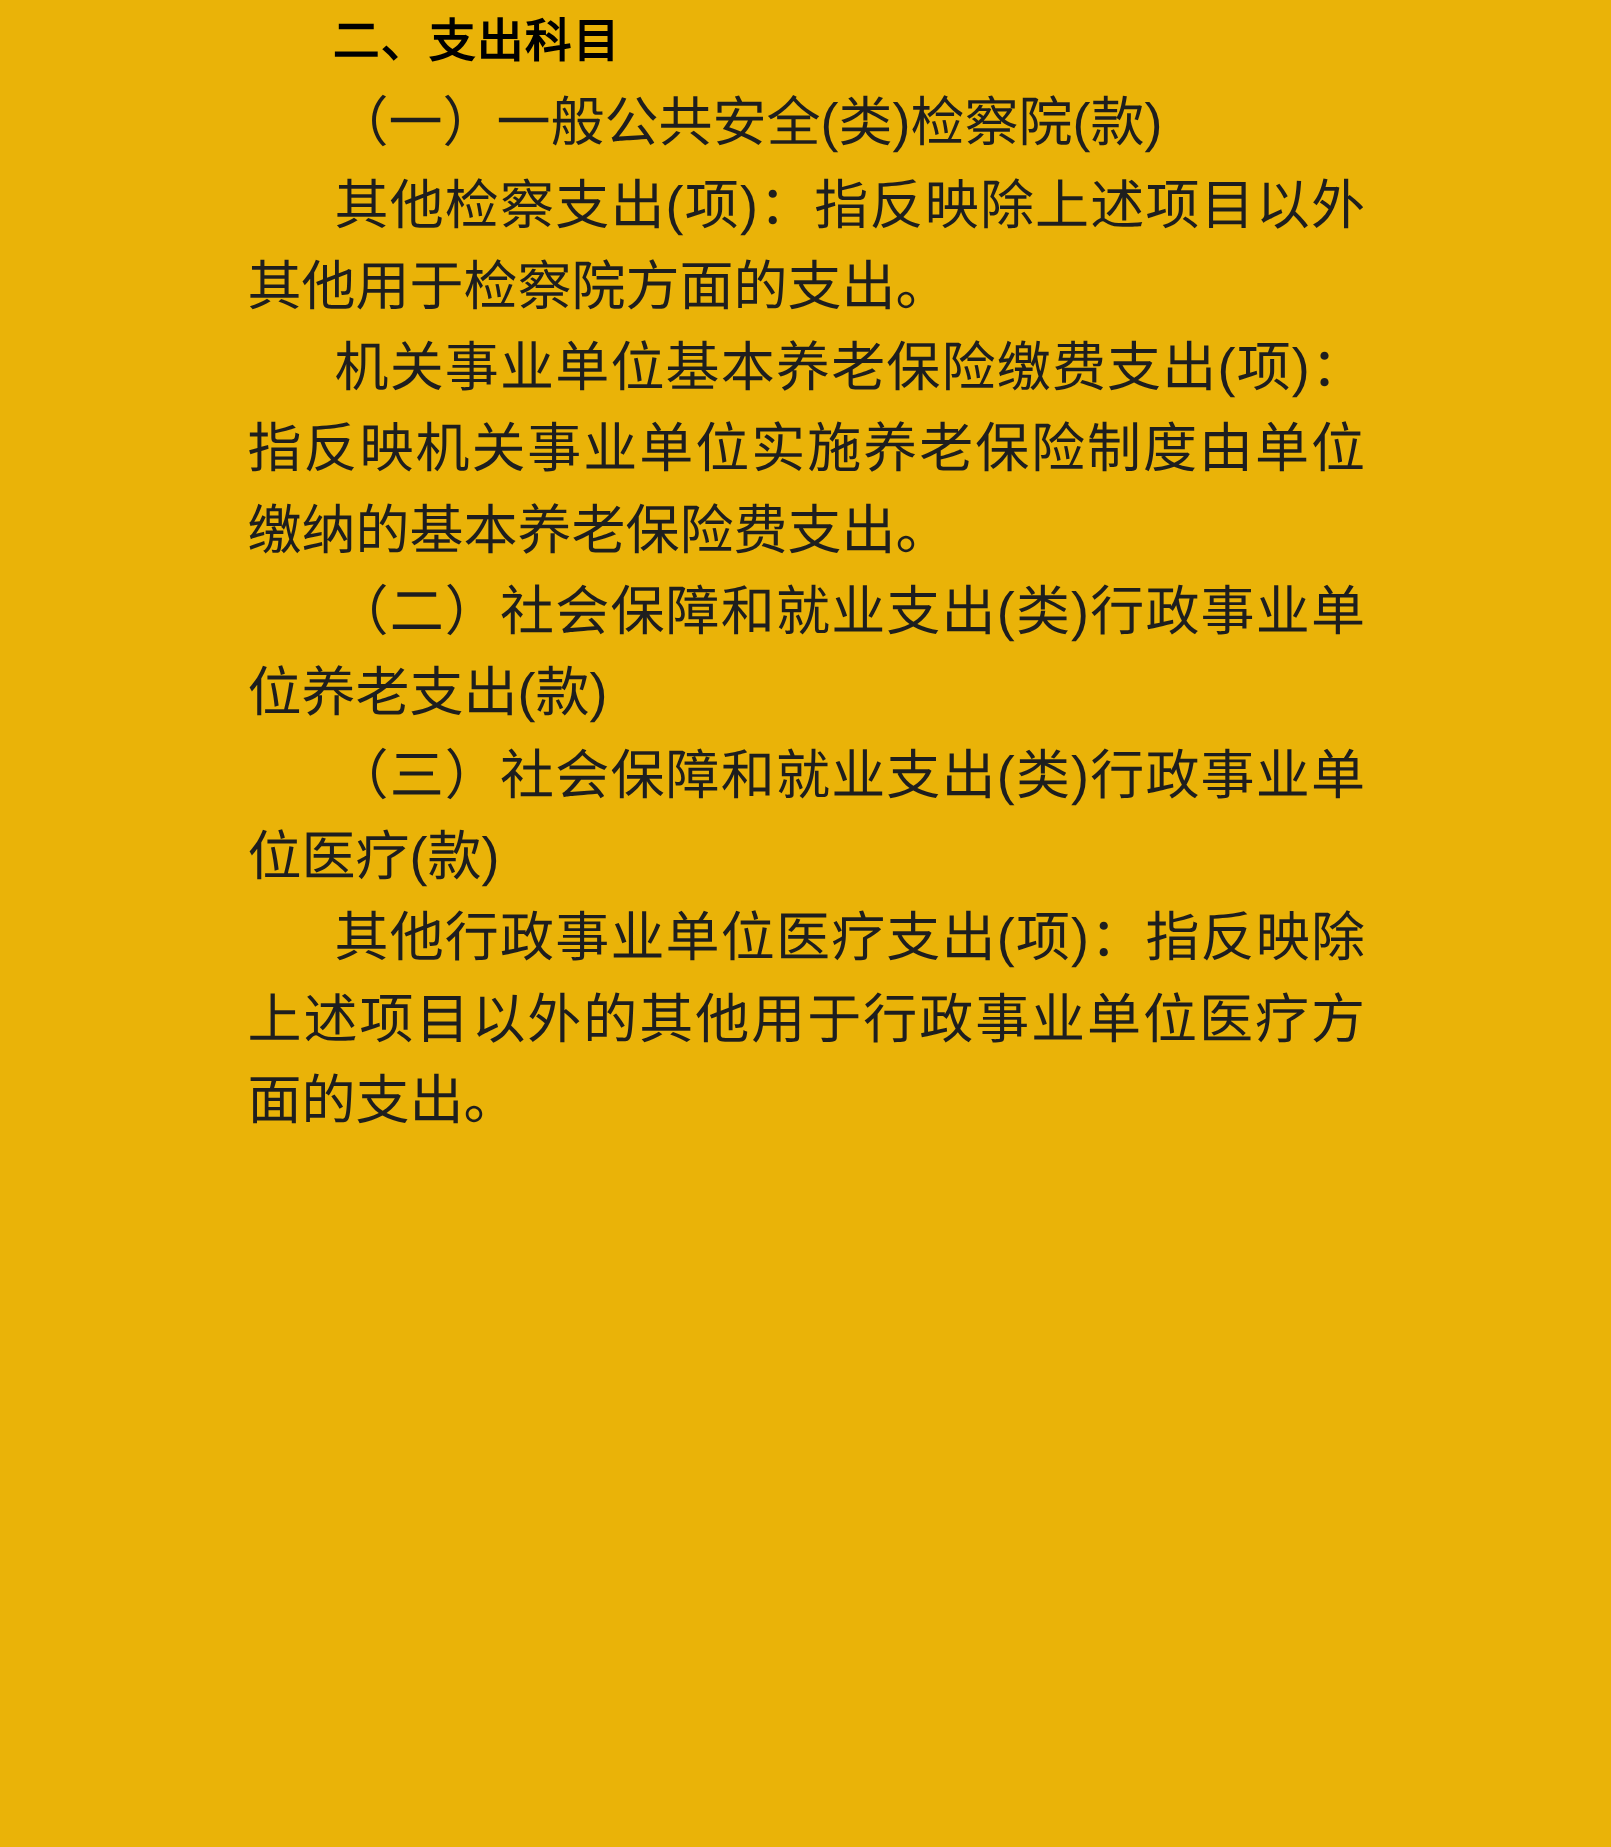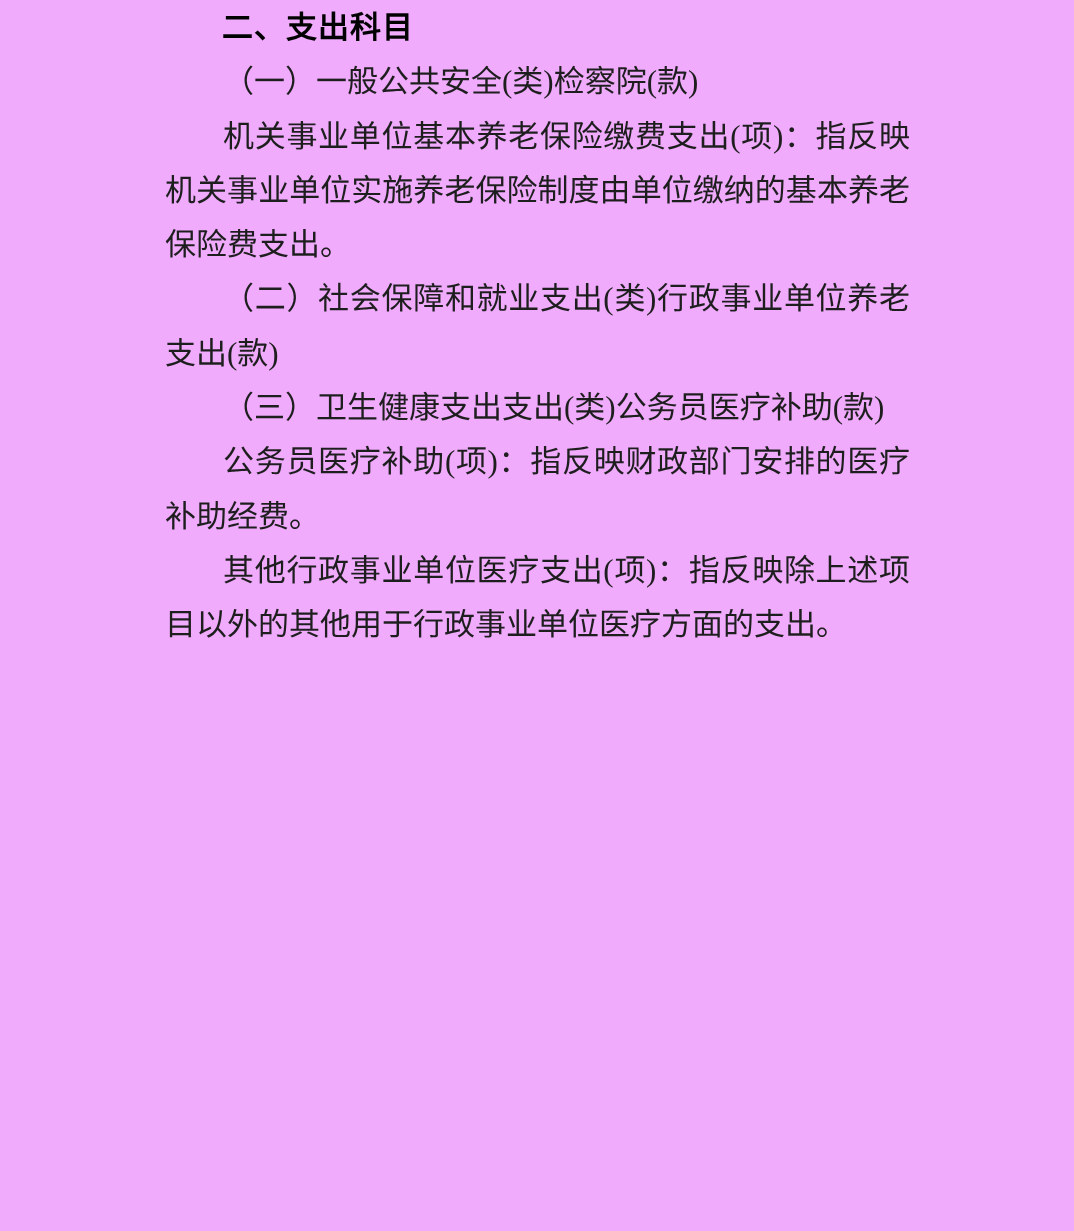--- a/index.html
+++ b/index.html
@@ -10,50 +10,50 @@
   body {
     width: 1074px;
     height: 1231px;
     overflow: hidden;
   }
   .page {
     box-sizing: border-box;
     width: 1074px;
     height: 1231px;
     padding: 1px 164px 0 165px;
-    background: #f0abfc;
+    background: #eab308;
     color: #1e1e1e;
   }
   .heading {
     margin: 0;
     font-family: "Liberation Sans", "DejaVu Sans", sans-serif;
     font-weight: 700;
     font-size: 31px;
     line-height: 54.3px;
     color: #000000;
     text-indent: 57px;
     letter-spacing: 1px;
   }
   .para {
     margin: 0;
-    font-family: Liberation Serif, serif;
-    font-size: 31px;
+    font-family: Liberation Sans, sans-serif;
+    font-size: 36px;
     line-height: 54.3px;
     text-indent: 58px;
     text-align: justify;
     text-justify: inter-character;
     word-break: normal;
     color: #1e1e1e;
   }
 </style>
 </head>
 <body>
 
 <div class="page">
   <h1 class="heading">二、支出科目</h1>
 
   <p class="para">（一）一般公共安全(类)检察院(款)</p>
+  <p class="para">其他检察支出(项)：指反映除上述项目以外其他用于检察院方面的支出。</p>
   <p class="para">机关事业单位基本养老保险缴费支出(项)：指反映机关事业单位实施养老保险制度由单位缴纳的基本养老保险费支出。</p>
   <p class="para">（二）社会保障和就业支出(类)行政事业单位养老支出(款)</p>
-  <p class="para">（三）卫生健康支出支出(类)公务员医疗补助(款)</p>
-  <p class="para">公务员医疗补助(项)：指反映财政部门安排的医疗补助经费。</p>
+  <p class="para">（三）社会保障和就业支出(类)行政事业单位医疗(款)</p>
   <p class="para">其他行政事业单位医疗支出(项)：指反映除上述项目以外的其他用于行政事业单位医疗方面的支出。</p>
 </div>
 
 </body></html>

